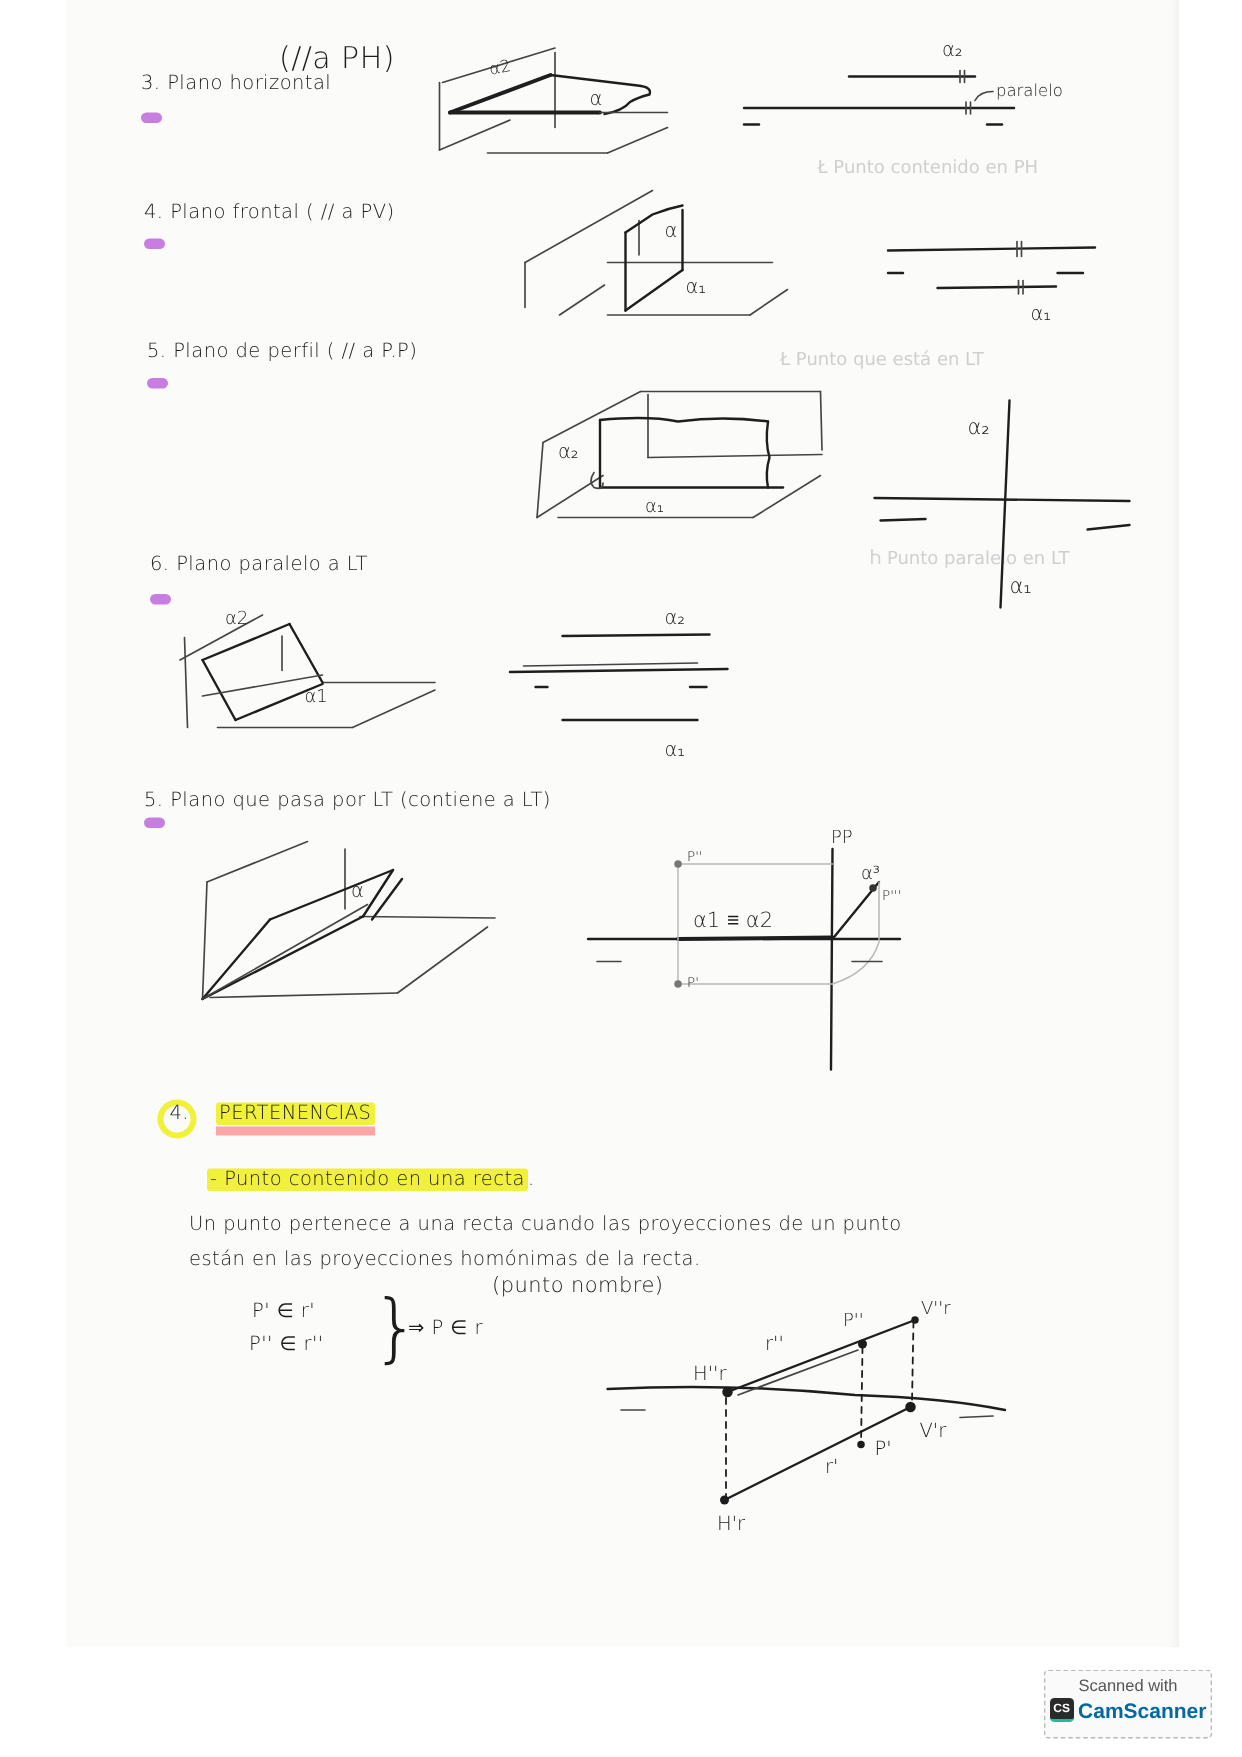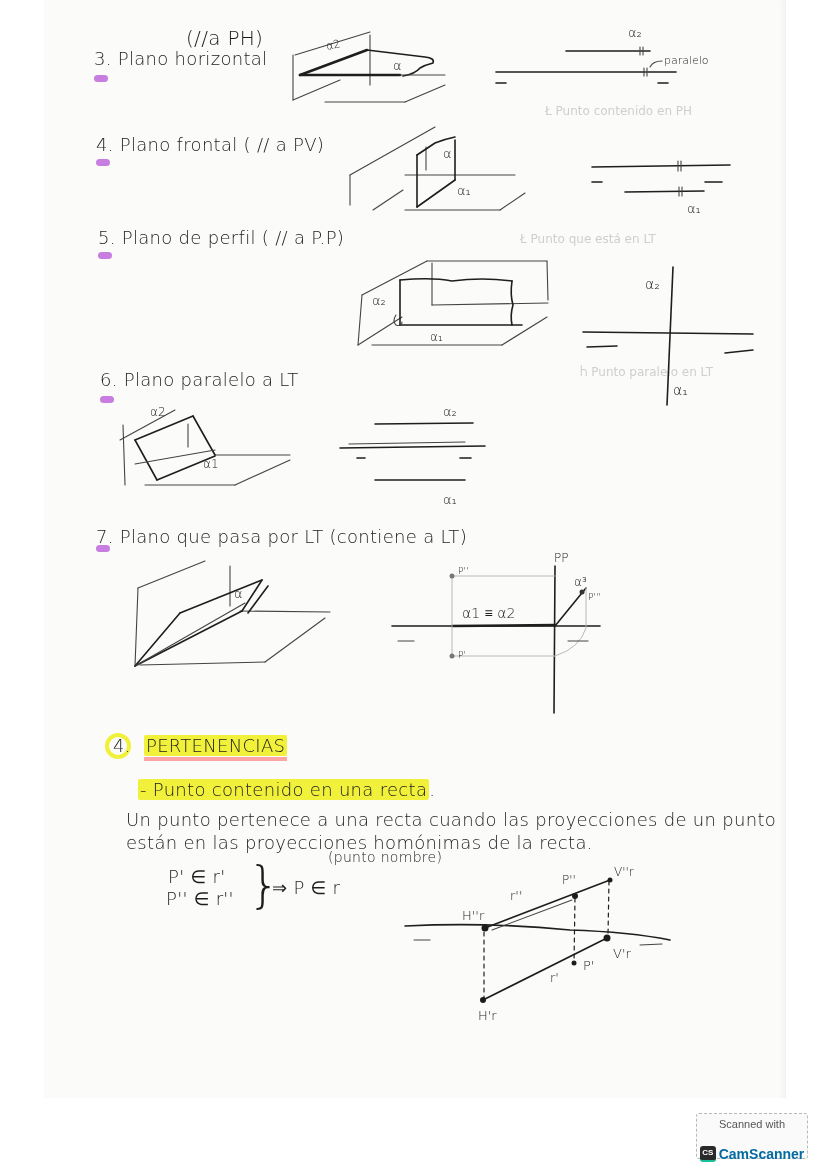--- a/index.html
+++ b/index.html
@@ -11,21 +11,21 @@
   .page {
     position: absolute; left: 44px; top: 0; width: 742px; height: 1098px;
     background: #fbfbfa;
     box-shadow: inset -6px 0 8px -6px rgba(0,0,0,0.08);
   }
   .hw {
     position: absolute; color: #1c1c1c;
     font-family: "DejaVu Sans", sans-serif;
     font-weight: 300; letter-spacing: 0.3px; white-space: nowrap;
   }
-  .h-title { font-size: 18px; }
+  .h-title { font-size: 13px; }
   .h-small { font-size: 20px; }
   .h-note { font-size: 14px; }
   .tag {
     position: absolute; width: 14px; height: 7px; border-radius: 4px;
     background: var(--tag);
   }
   .hl { background: var(--hl); padding: 0 2px; border-radius: 2px; }
   .circle-hl {
     position: absolute; width: 26px; height: 26px; border-radius: 50%;
     border: 4px solid var(--hl); box-sizing: border-box;
@@ -41,21 +41,21 @@
   .bleed {
     position: absolute; color: #cfcfcf; font-size: 12px;
     font-family: "DejaVu Sans", sans-serif; white-space: nowrap;
   }
   .badge {
     position: absolute; left: 696px; top: 1113px; width: 112px; height: 46px;
     border: 1px dashed #b9b9b9; border-radius: 3px; background: #fafafa;
     box-sizing: border-box; text-align: center;
   }
   .badge-top { font-size: 11px; color: #555; margin-top: 4px; font-family: "Liberation Sans", sans-serif; }
-  .badge-bot { display: flex; align-items: center; justify-content: center; gap: 3px; margin-top: 16px; }
+  .badge-bot { display: flex; align-items: center; justify-content: center; gap: 3px; margin-top: 2px; }
   .cs-logo {
     width: 16px; height: 14px; border-radius: 3px; background: #2a2a2a;
     color: #fff; font-size: 8px; font-weight: bold; line-height: 14px;
     border-bottom: 2px solid #19c09a; font-family: "Liberation Sans", sans-serif;
   }
   .cs-name { font-size: 14px; color: #0369a1; font-weight: bold; font-family: "Liberation Sans", sans-serif; }
 </style>
 </head>
 <body>
 
@@ -183,21 +183,21 @@
   <text x="108" y="16" font-size="13">α₂</text>
   <line class="med" x1="40" y1="24" x2="138" y2="23"></line>
   <line class="med" x1="5" y1="48" x2="150" y2="46"></line>
   <line class="thin" x1="14" y1="44" x2="130" y2="42"></line>
   <line class="med" x1="22" y1="58" x2="30" y2="58"></line>
   <line class="med" x1="125" y1="58" x2="136" y2="58"></line>
   <line class="med" x1="40" y1="80" x2="130" y2="80"></line>
   <text x="108" y="104" font-size="13">α₁</text>
 </svg>
 
-<div class="hw h-title" style="left:96px; top:526px;">7. Plano que pasa por LT (contiene a LT)</div>
+<div class="hw h-title" style="left:96px; top:526px;">5. Plano que pasa por LT (contiene a LT)</div>
 <div class="tag" style="left:96px; top:545px;"></div>
 
 <svg class="draw" style="left:130px; top:558px;" width="215" height="115">
   <line class="thin" x1="8" y1="30" x2="75" y2="3"></line>
   <line class="thin" x1="8" y1="30" x2="5" y2="108"></line>
   <line class="thin" x1="100" y1="8" x2="100" y2="48"></line>
   <line class="thin" x1="110" y1="53" x2="200" y2="54"></line>
   <line class="thin" x1="10" y1="107" x2="135" y2="104"></line>
   <line class="thin" x1="135" y1="104" x2="195" y2="60"></line>
   <line class="med" x1="5" y1="108" x2="50" y2="55"></line>
@@ -226,21 +226,21 @@
   <circle cx="192" cy="44" r="2.5" fill="#333"></circle>
   <text x="68" y="26" font-size="9" fill="#777">P''</text>
   <text x="68" y="110" font-size="9" fill="#777">P'</text>
   <text x="198" y="52" font-size="9" fill="#777">P'''</text>
   <text x="184" y="38" font-size="12">α³</text>
   <text x="72" y="70" font-size="14">α1 ≡ α2</text>
 </svg>
 
 <div class="circle-hl" style="left:105px; top:733px;"></div>
 <div class="hw h-title" style="left:113px; top:735px;">4.</div>
-<div class="hw h-title" style="left:144px; top:735px; border-bottom: 4px solid #fca5a5; padding-bottom:1px;">
+<div class="hw h-title" style="left:144px; top:735px; border-bottom: 6px solid #fca5a5; padding-bottom:1px;">
   <span class="hl">PERTENENCIAS</span>
 </div>
 
 <div class="hw h-title" style="left:138px; top:779px;">
   <span class="hl">- Punto contenido en una recta</span><span>.</span>
 </div>
 
 <div class="hw h-title" style="left:126px; top:809px;">Un punto pertenece a una recta cuando las proyecciones de un punto</div>
 <div class="hw h-title" style="left:126px; top:832px;">están en las proyecciones homónimas de la recta.</div>
 <div class="hw h-note" style="left:328px; top:849px;">(punto nombre)</div>

